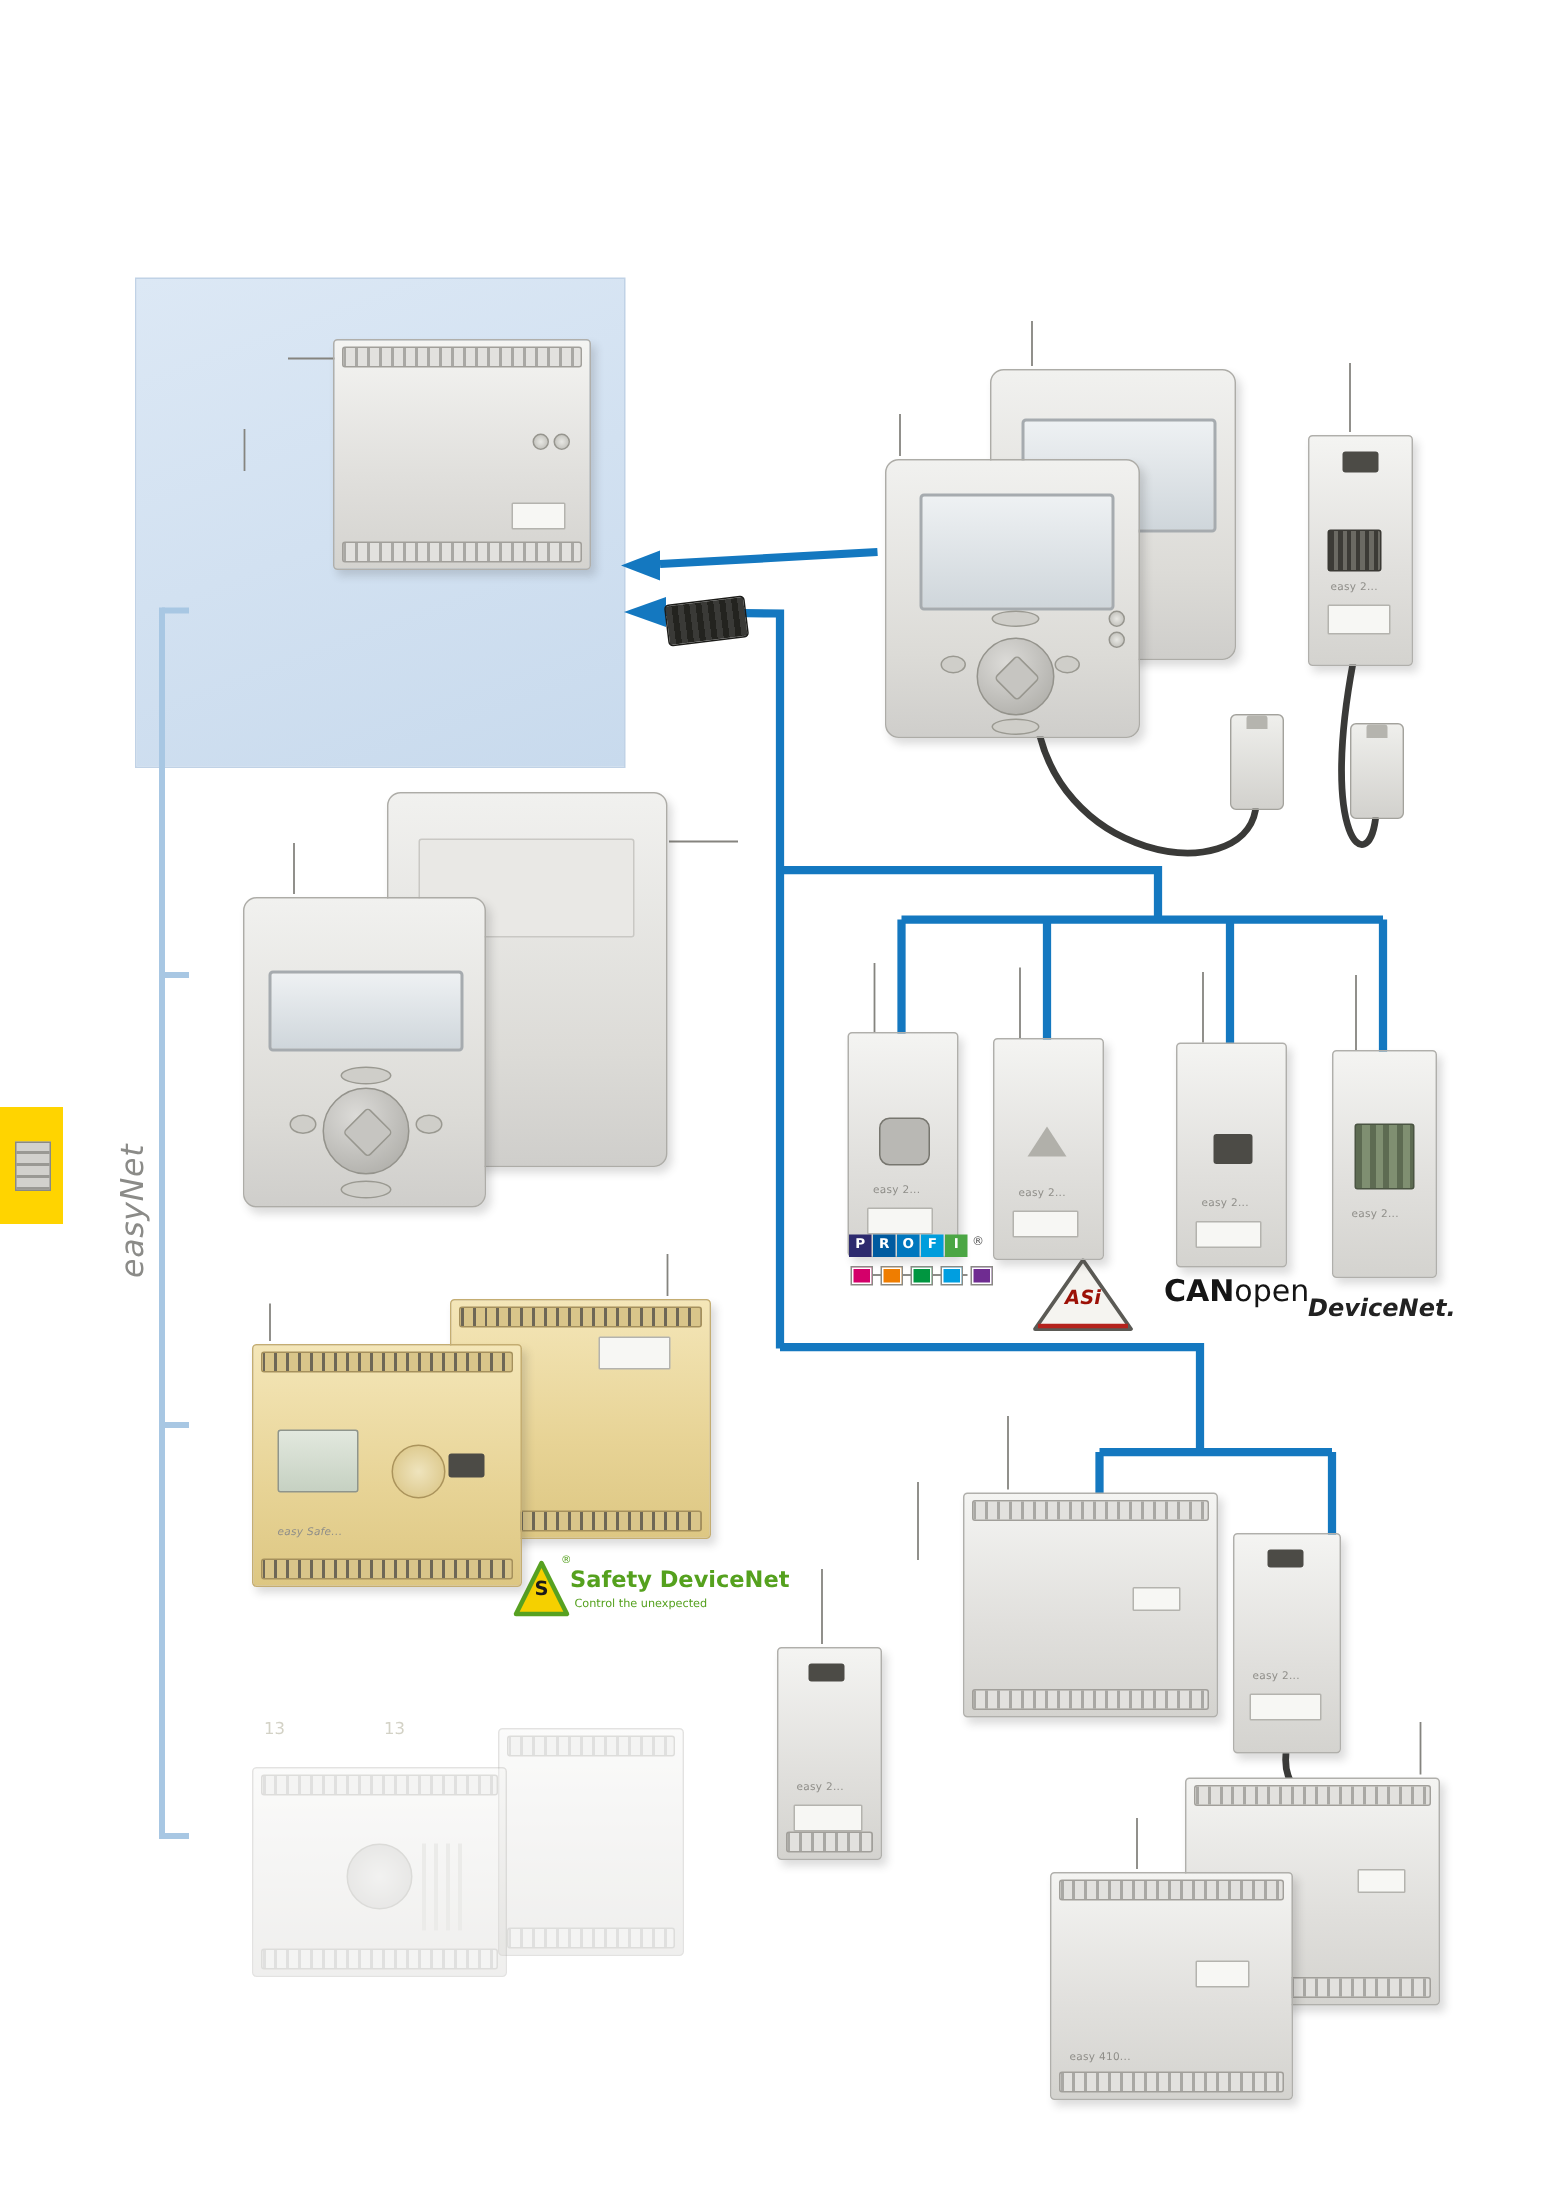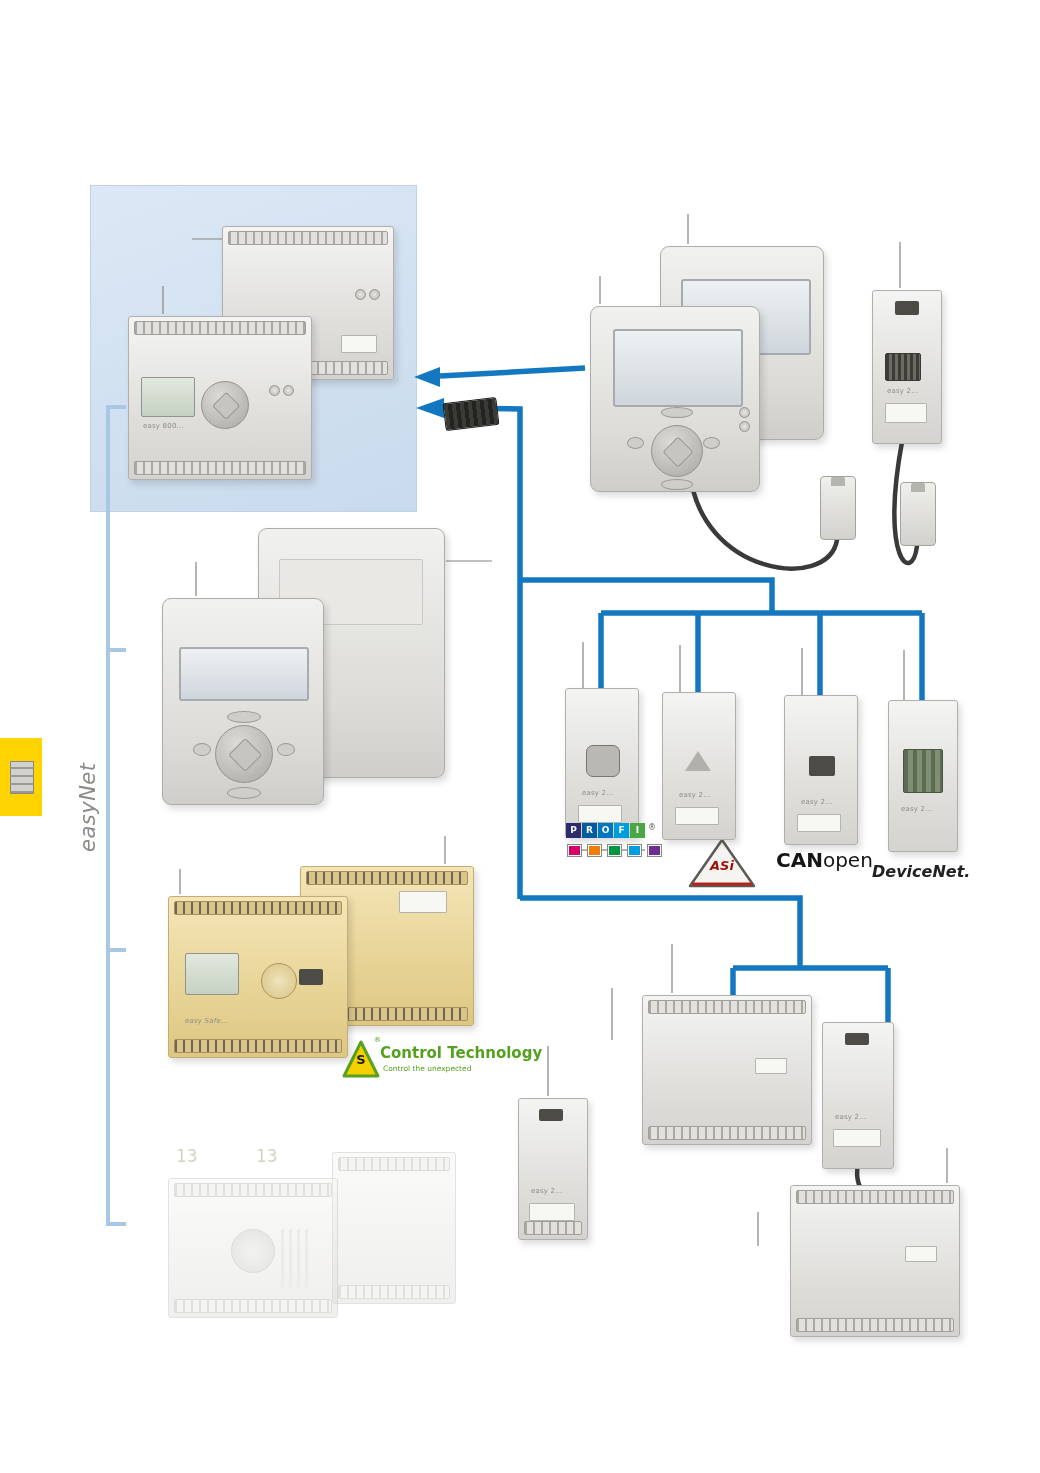--- a/index.html
+++ b/index.html
@@ -51,21 +51,21 @@
   .mod-label { position:absolute; font-size:7px; color:#8f8e89; letter-spacing:.2px; white-space:nowrap; }
 
   .connector { background:repeating-linear-gradient(90deg,#3a3a37 0 4px,#23231f 4px 8px);
     border:1px solid #1c1c19; border-radius:3px; transform:rotate(-7deg); }
   .plug { background:linear-gradient(180deg,#efefec,#d2d1cd); border:1px solid #a3a29c; border-radius:4px; }
   .plug::after { content:""; position:absolute; left:30%; top:0; width:40%; height:9px; background:#b5b4ae; border-radius:2px 2px 0 0; }
 
   .txt { position:absolute; z-index:4; white-space:nowrap; }
   .easynet-label { left:76px; top:852px; width:112px; transform:rotate(-90deg); transform-origin:0 0;
     font-size:21px; font-style:italic; color:#8b8b88; letter-spacing:.5px; }
-  .ghost-mark { font-size:17px; color:#d3d2c6; }
+  .ghost-mark { font-size:11px; color:#d3d2c6; }
 
   .easynet-tab { position:absolute; left:0; top:738px; width:42px; height:78px; background:#ffd400; z-index:3; }
   .mini-mod { position:absolute; left:10px; top:23px; width:22px; height:31px; background:#d2d1cd; border:1px solid #8a8984;
     background-image:repeating-linear-gradient(0deg,#9a9994 0 2px,transparent 2px 8px); }
 
   
   .profibus { position:absolute; left:566px; top:823px; z-index:4; display:flex; gap:1px; align-items:flex-start; }
   .pblock { width:15px; height:15px; color:#fff; font-size:9px; font-weight:bold; text-align:center; line-height:15px; }
   .pb0{background:#2d2a6e;} .pb1{background:#005ba0;} .pb2{background:#0077be;} .pb3{background:#009ddc;} .pb4{background:#4ba644;}
   .preg { font-size:8px; color:#555; margin-left:2px; }
@@ -158,29 +158,20 @@
     <path d="M570 850 H645" stroke="#66655f" stroke-width="1" fill="none"></path>
   </svg>
 
   <div class="mod" style="left:222px;top:226px;width:170px;height:152px;">
     <div class="tstrip"></div>
     <div class="led" style="left:132px;top:62px;"></div>
     <div class="led" style="left:146px;top:62px;"></div>
     <div class="sticker" style="left:118px;top:108px;width:34px;height:16px;"></div>
     <div class="bstrip"></div>
   </div>
-  <div class="mod" style="left:128px;top:316px;width:182px;height:162px;">
-    <div class="tstrip"></div>
-    <div class="lcd" style="left:12px;top:60px;width:52px;height:38px;"></div>
-    <div class="dpad" style="left:72px;top:64px;width:46px;height:46px;"></div>
-    <div class="led" style="left:140px;top:68px;"></div>
-    <div class="led" style="left:154px;top:68px;"></div>
-    <div class="mod-label" style="left:14px;top:105px;">easy 800...</div>
-    <div class="bstrip"></div>
-  </div>
 
   <div class="hmi" style="left:258px;top:528px;width:185px;height:248px;">
     <div class="faint-screen" style="left:20px;top:30px;width:142px;height:64px;"></div>
   </div>
   <div class="hmi" style="left:162px;top:598px;width:160px;height:205px;">
     <div class="screen" style="left:16px;top:48px;width:126px;height:50px;"></div>
     <div class="oval" style="left:64px;top:112px;width:32px;height:10px;"></div>
     <div class="dpad" style="left:52px;top:126px;width:56px;height:56px;"></div>
     <div class="oval" style="left:30px;top:144px;width:16px;height:11px;"></div>
     <div class="oval" style="left:114px;top:144px;width:16px;height:11px;"></div>
@@ -274,20 +265,26 @@
   <div class="din" style="left:822px;top:1022px;width:70px;height:145px;">
     <div class="port-dark" style="left:22px;top:10px;width:24px;height:12px;"></div>
     <div class="mod-label" style="left:12px;top:90px;">easy 2...</div>
     <div class="sticker" style="left:10px;top:106px;width:46px;height:16px;"></div>
   </div>
   <div class="mod" style="left:790px;top:1185px;width:168px;height:150px;">
     <div class="tstrip"></div>
     <div class="sticker" style="left:114px;top:60px;width:30px;height:14px;"></div>
     <div class="bstrip"></div>
   </div>
+  <div class="mod" style="left:700px;top:1248px;width:160px;height:150px;">
+    <div class="tstrip"></div>
+    <div class="sticker" style="left:96px;top:58px;width:34px;height:16px;"></div>
+    <div class="mod-label" style="left:12px;top:118px;">easy 410...</div>
+    <div class="bstrip"></div>
+  </div>
 
   <div class="easynet-tab">
     <div class="mini-mod"></div>
   </div>
   <div class="txt easynet-label">easyNet</div>
 
   <div class="profibus">
     <span class="pblock pb0">P</span>
     <span class="pblock pb1">R</span>
     <span class="pblock pb2">O</span>
@@ -303,16 +300,16 @@
     <span class="pnode pn4"></span>
   </div>
   <div class="txt asi-text">ASi</div>
   <div class="txt canopen">
     <span class="b">CAN</span><span class="l">open</span>
   </div>
   <div class="txt devicenet">DeviceNet.</div>
 
   <div class="txt safety-mark">S</div>
   <div class="txt safety-reg">®</div>
-  <div class="txt safety-title">Control Technology</div>
+  <div class="txt safety-title">Safety DeviceNet</div>
   <div class="txt safety-sub">Control the unexpected</div>
 
 </div>
 
 </body></html>

